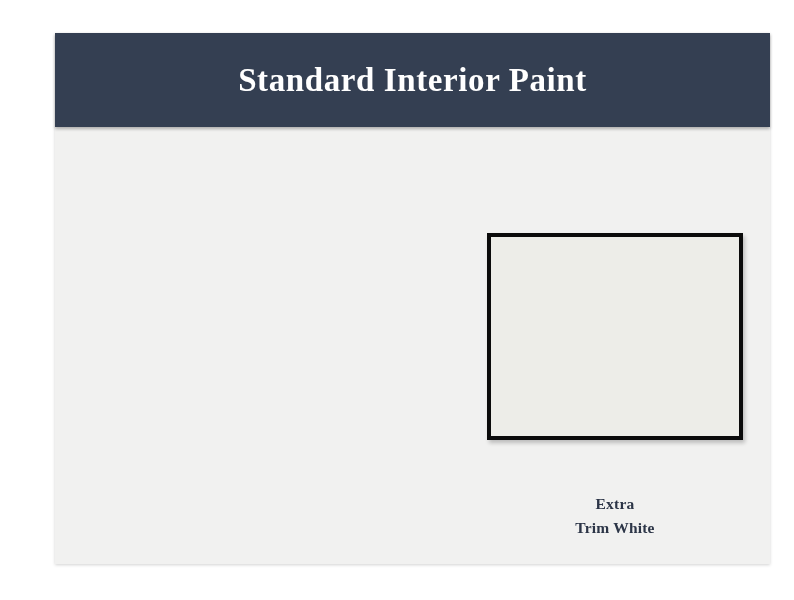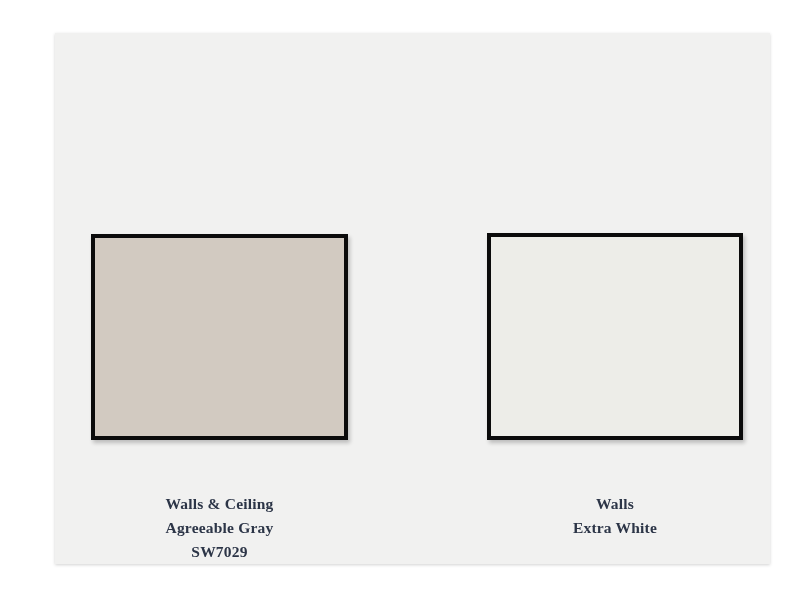--- a/index.html
+++ b/index.html
@@ -89,32 +89,27 @@
     white-space: nowrap;
   }
 </style>
 </head>
 <body>
 
 <div id="slide-canvas">
 
   <div id="slide" style="background-color: rgb(241, 241, 240);">
 
+    <div id="title-banner" style="background-color: rgb(52, 63, 82);">
+      <div id="slide-title" style="color: rgb(255, 255, 255);">Standard Interior Paint</div>
+    </div>
 
-    <div class="swatch-block" id="swatch-block-walls">
-      <div class="swatch-chip" id="chip-walls" style="background-color: rgb(210, 202, 193); border-color: rgb(11, 11, 11);"></div>
-      <div class="swatch-caption" style="color: rgb(44, 53, 71);">
-        <span class="caption-line">Walls &amp; Ceiling</span>
-        <span class="caption-line">Agreeable Gray</span>
-        <span class="caption-line">SW7029</span>
-      </div>
-    </div>
 
     <div class="swatch-block" id="swatch-block-trim">
       <div class="swatch-chip" id="chip-trim" style="background-color: rgb(237, 237, 232); border-color: rgb(11, 11, 11);"></div>
       <div class="swatch-caption" style="color: rgb(44, 53, 71);">
-        <span class="caption-line">Walls</span>
-        <span class="caption-line">Extra White</span>
+        <span class="caption-line">Extra</span>
+        <span class="caption-line">Trim White</span>
       </div>
     </div>
 
   </div>
 </div>
 
 </body></html>

